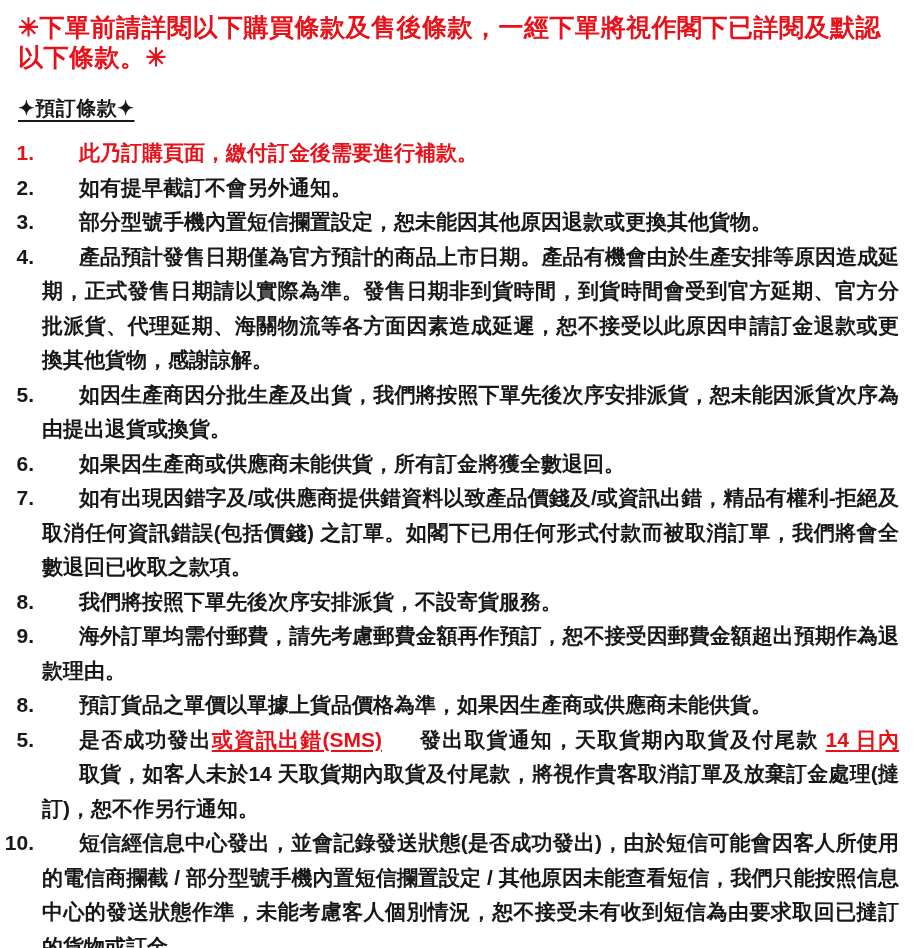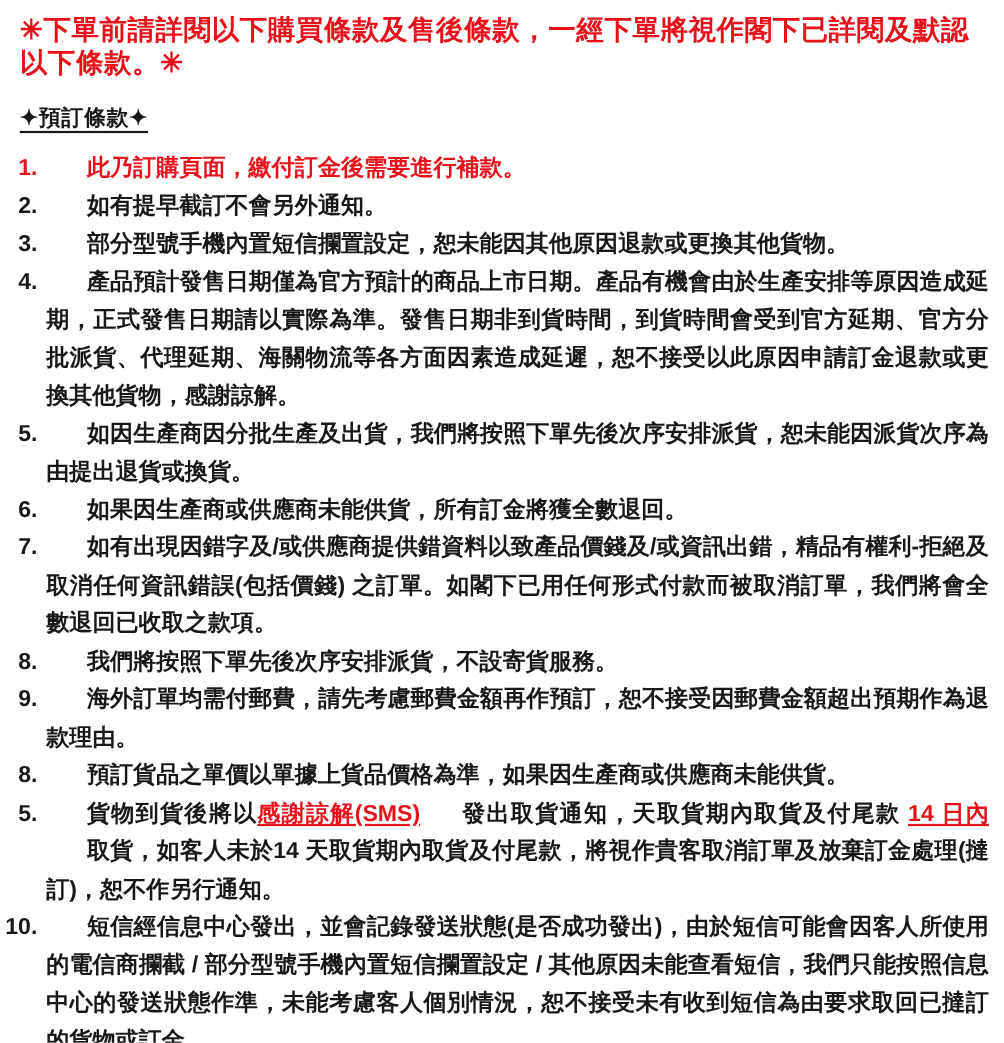--- a/index.html
+++ b/index.html
@@ -84,17 +84,17 @@
       <li class="red-item"><span class="num">1.</span><span class="seg-plain">此乃訂購頁面，繳付訂金後需要進行補款。</span></li>
       <li><span class="num">2.</span><span class="seg-plain">如有提早截訂不會另外通知。</span></li>
       <li><span class="num">3.</span><span class="seg-plain">部分型號手機內置短信攔置設定，恕未能因其他原因退款或更換其他貨物。</span></li>
       <li><span class="num">4.</span><span class="seg-plain">產品預計發售日期僅為官方預計的商品上市日期。產品有機會由於生產安排等原因造成延期，正式發售日期請以實際為準。發售日期非到貨時間，到貨時間會受到官方延期、官方分批派貨、代理延期、海關物流等各方面因素造成延遲，恕不接受以此原因申請訂金退款或更換其他貨物，感謝諒解。</span></li>
       <li><span class="num">5.</span><span class="seg-plain">如因生產商因分批生產及出貨，我們將按照下單先後次序安排派貨，恕未能因派貨次序為由提出退貨或換貨。</span></li>
       <li><span class="num">6.</span><span class="seg-plain">如果因生產商或供應商未能供貨，所有訂金將獲全數退回。</span></li>
       <li><span class="num">7.</span><span class="seg-plain">如有出現因錯字及/或供應商提供錯資料以致產品價錢及/或資訊出錯，精品有權利-拒絕及取消任何資訊錯誤(包括價錢) 之訂單。如閣下已用任何形式付款而被取消訂單，我們將會全數退回已收取之款項。</span></li>
       <li><span class="num">8.</span><span class="seg-plain">我們將按照下單先後次序安排派貨，不設寄貨服務。</span></li>
       <li><span class="num">9.</span><span class="seg-plain">海外訂單均需付郵費，請先考慮郵費金額再作預訂，恕不接受因郵費金額超出預期作為退款理由。</span></li>
       <li><span class="num">8.</span><span class="seg-plain">預訂貨品之單價以單據上貨品價格為準，如果因生產商或供應商未能供貨。</span></li>
-      <li><span class="num">5.</span><span class="seg-plain">貨物到貨後將以</span><span class="seg-red-link">感謝諒解(SMS)</span><span class="seg-plain">發出取貨通知，天取貨期內取貨及付尾款 </span><span class="seg-red-link">14 日內</span><span class="seg-plain">取貨，如客人未於14 天取貨期內取貨及付尾款，將視作貴客取消訂單及放棄訂金處理(撻訂)，恕不作另行通知。</span></li>
+      <li><span class="num">5.</span><span class="seg-plain">是否成功發出</span><span class="seg-red-link">或資訊出錯(SMS)</span><span class="seg-plain">發出取貨通知，天取貨期內取貨及付尾款 </span><span class="seg-red-link">14 日內</span><span class="seg-plain">取貨，如客人未於14 天取貨期內取貨及付尾款，將視作貴客取消訂單及放棄訂金處理(撻訂)，恕不作另行通知。</span></li>
       <li><span class="num">10.</span><span class="seg-plain">短信經信息中心發出，並會記錄發送狀態(是否成功發出)，由於短信可能會因客人所使用的電信商攔截 / 部分型號手機內置短信攔置設定 / 其他原因未能查看短信，我們只能按照信息中心的發送狀態作準，未能考慮客人個別情況，恕不接受未有收到短信為由要求取回已撻訂的貨物或訂金。</span></li>
       <li><span class="num">13.</span><span class="seg-plain">有關更多網店購物詳情，請參閱 </span><span class="seg-blue-link">網店購物須知</span><span class="seg-plain"> 。</span></li>
     </ol>
 </div>
 
 </body></html>

